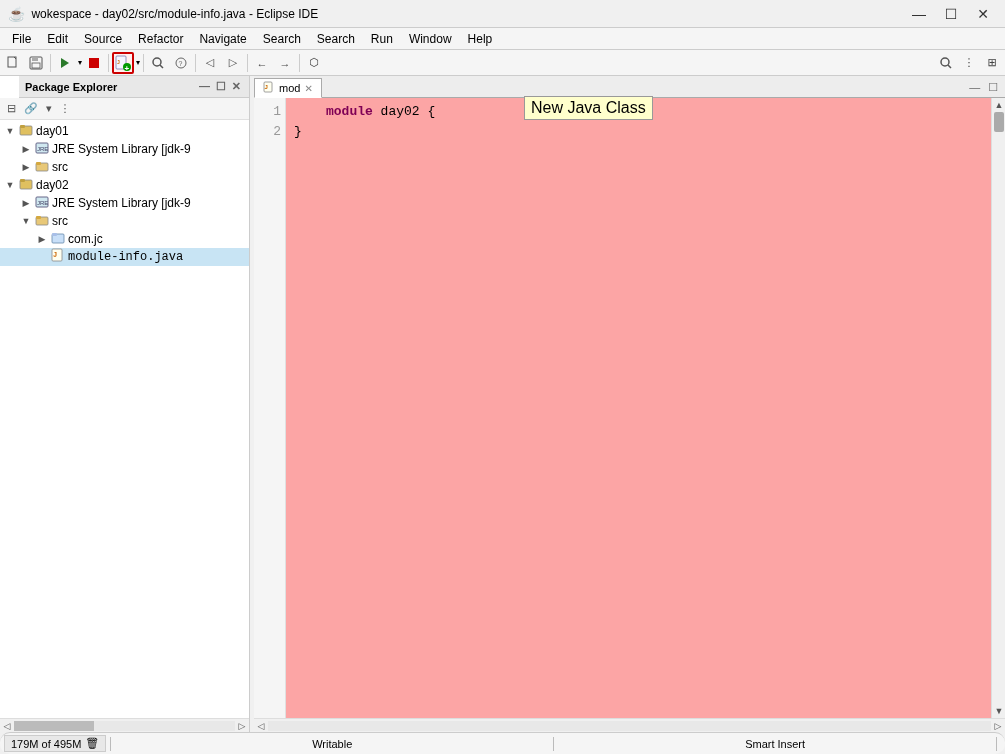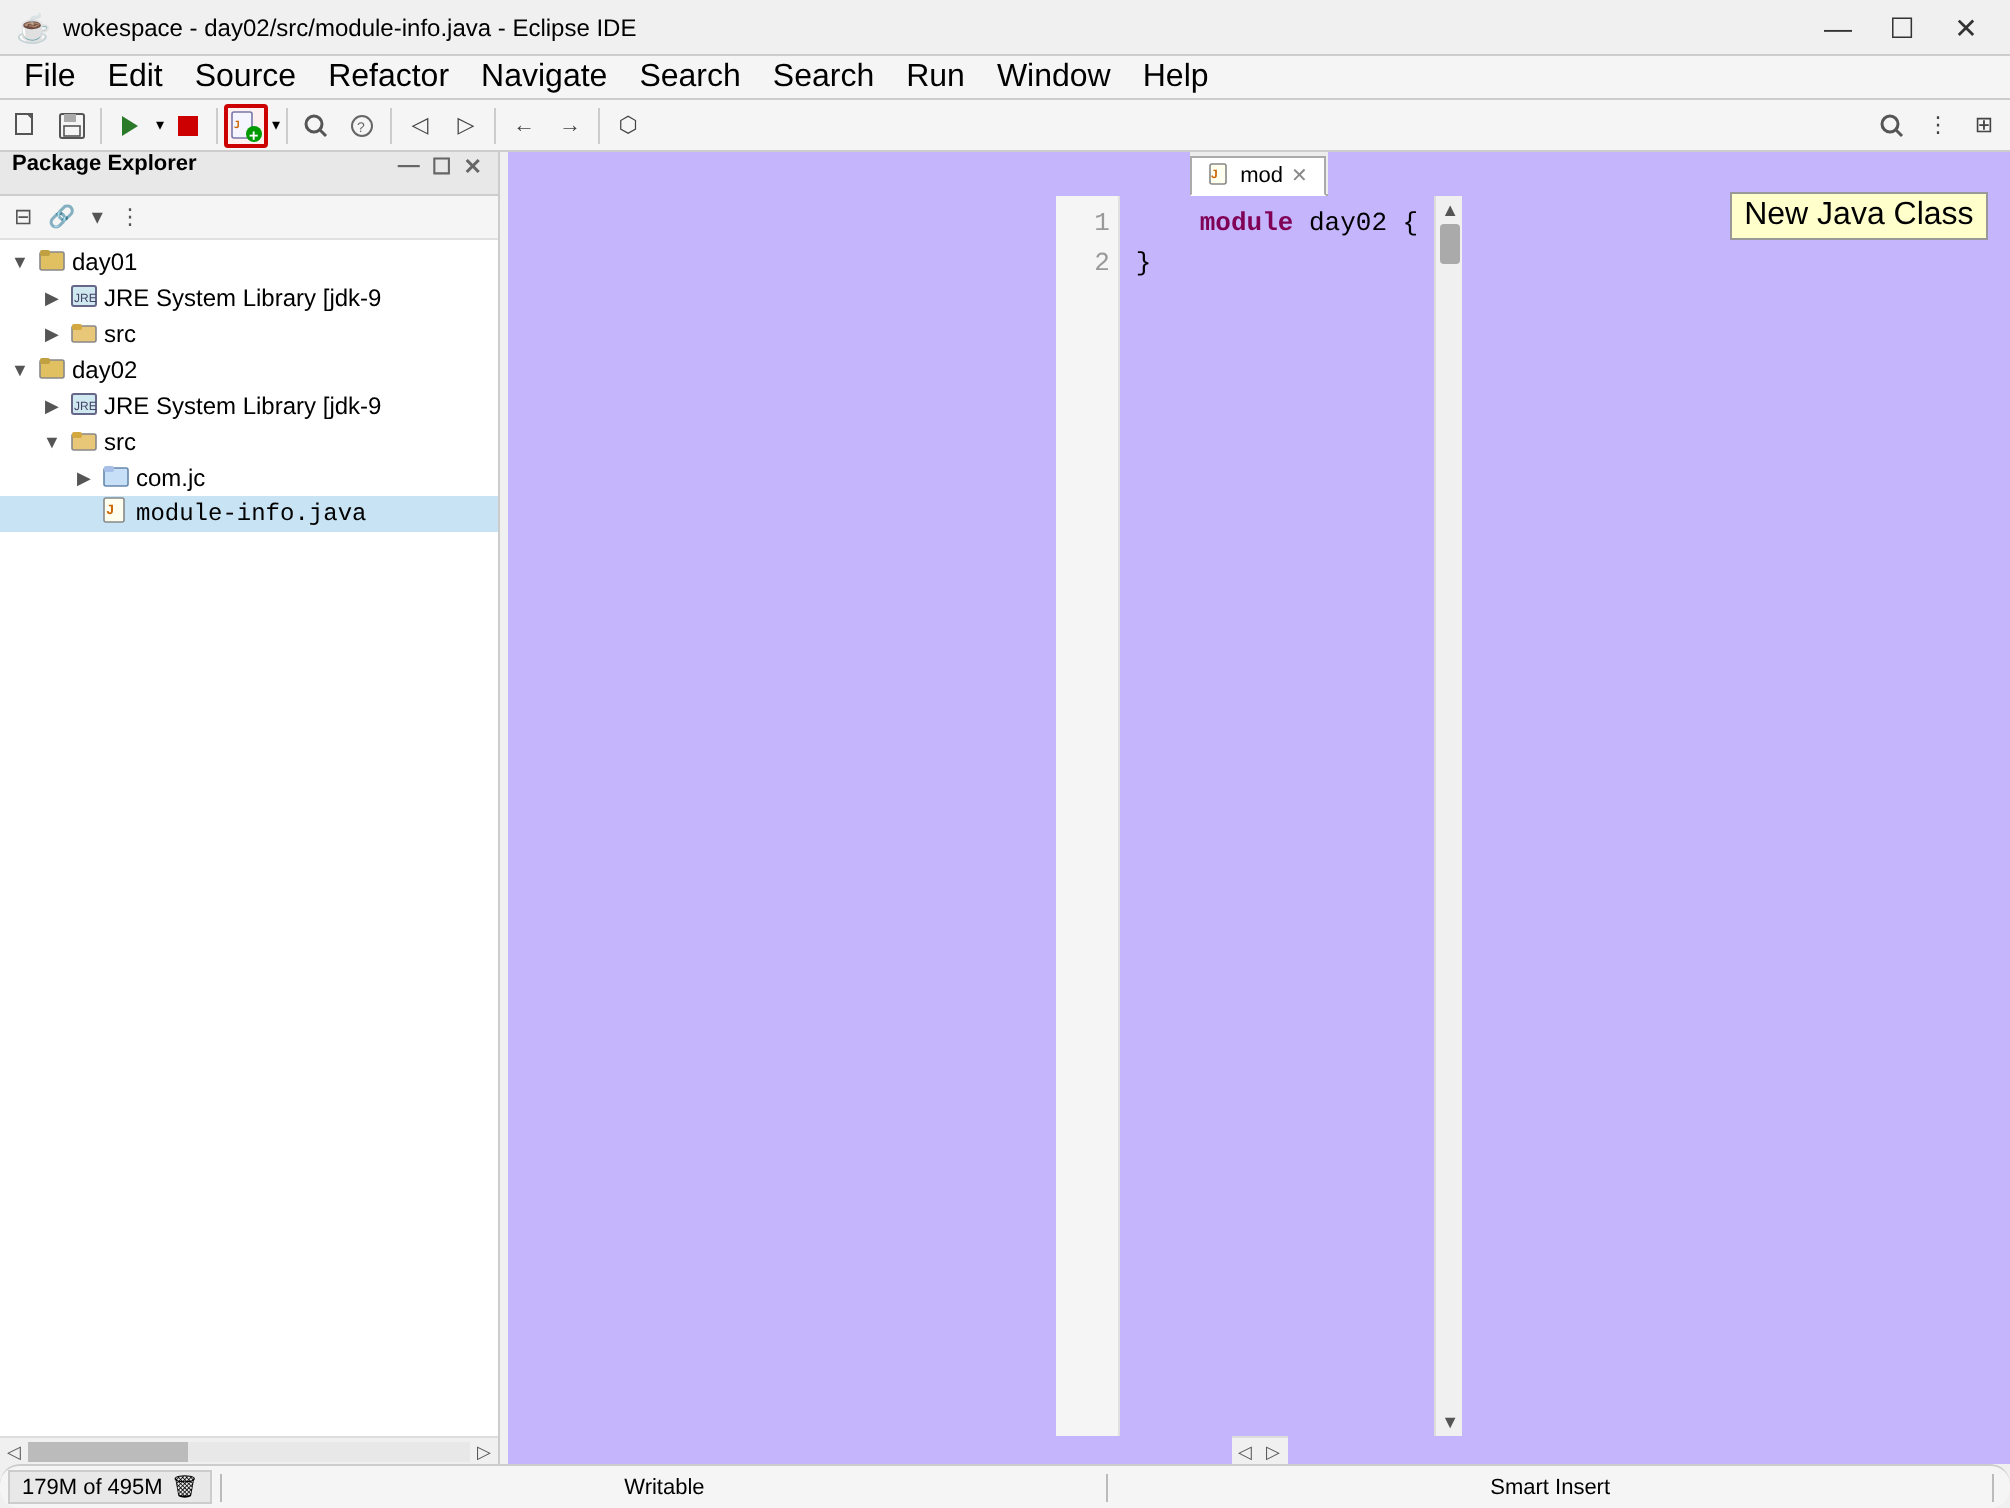--- a/index.html
+++ b/index.html
@@ -29,21 +29,21 @@
       background: #f5f5f5;
       height: 22px;
       display: flex;
       align-items: center;
       border-bottom: 1px solid #ccc;
       padding: 0 4px;
     }
     .menu-item {
       padding: 2px 8px;
       cursor: pointer;
-      font-size: 16px;
+      font-size: 12px;
       color: #000;
       white-space: nowrap;
     }
 
     
     #toolbar {
       background: #f5f5f5;
       height: 26px;
       display: flex;
       align-items: center;
@@ -129,24 +129,26 @@
       min-width: 150px;
       border-right: 1px solid #ccc;
       display: flex;
       flex-direction: column;
       background: #fff;
     }
     #pe-header {
       background: #e8e8e8;
       height: 22px;
       display: flex;
+      align-items: center;
       padding: 0 6px;
       border-bottom: 1px solid #ccc;
       font-size: 11px;
       font-weight: bold;
+      margin-left: 19px;
     }
     #pe-header .pe-title { flex: 1; }
     #pe-header .pe-controls { display: flex; gap: 2px; }
     #pe-header .pe-ctrl-btn { cursor: pointer; font-size: 11px; color: #666; padding: 1px 2px; }
 
     #pe-toolbar {
       background: #f5f5f5;
       height: 22px;
       display: flex;
       align-items: center;
@@ -172,25 +174,24 @@
     }
     .tree-item.selected { background: #c8e4f4; font-family: Liberation Mono, monospace; }
     .tree-indent { display: inline-block; }
     .tree-toggle { width: 12px; display: inline-flex; align-items: center; justify-content: center; font-size: 9px; color: #555; }
     .tree-icon { margin: 0 3px; font-size: 12px; }
     .tree-label { font-size: 12px; }
 
     
     #editor {
       flex: 1;
-      background: #c4b5fd;
+      background: #fca5a5;
       display: flex;
       flex-direction: column;
       overflow: hidden;
-      align-items: center;
     }
     #code-area {
       flex: 1;
       display: flex;
       overflow: hidden;
       position: relative;
     }
     #line-numbers {
       width: 32px;
       background: #f5f5f5;

